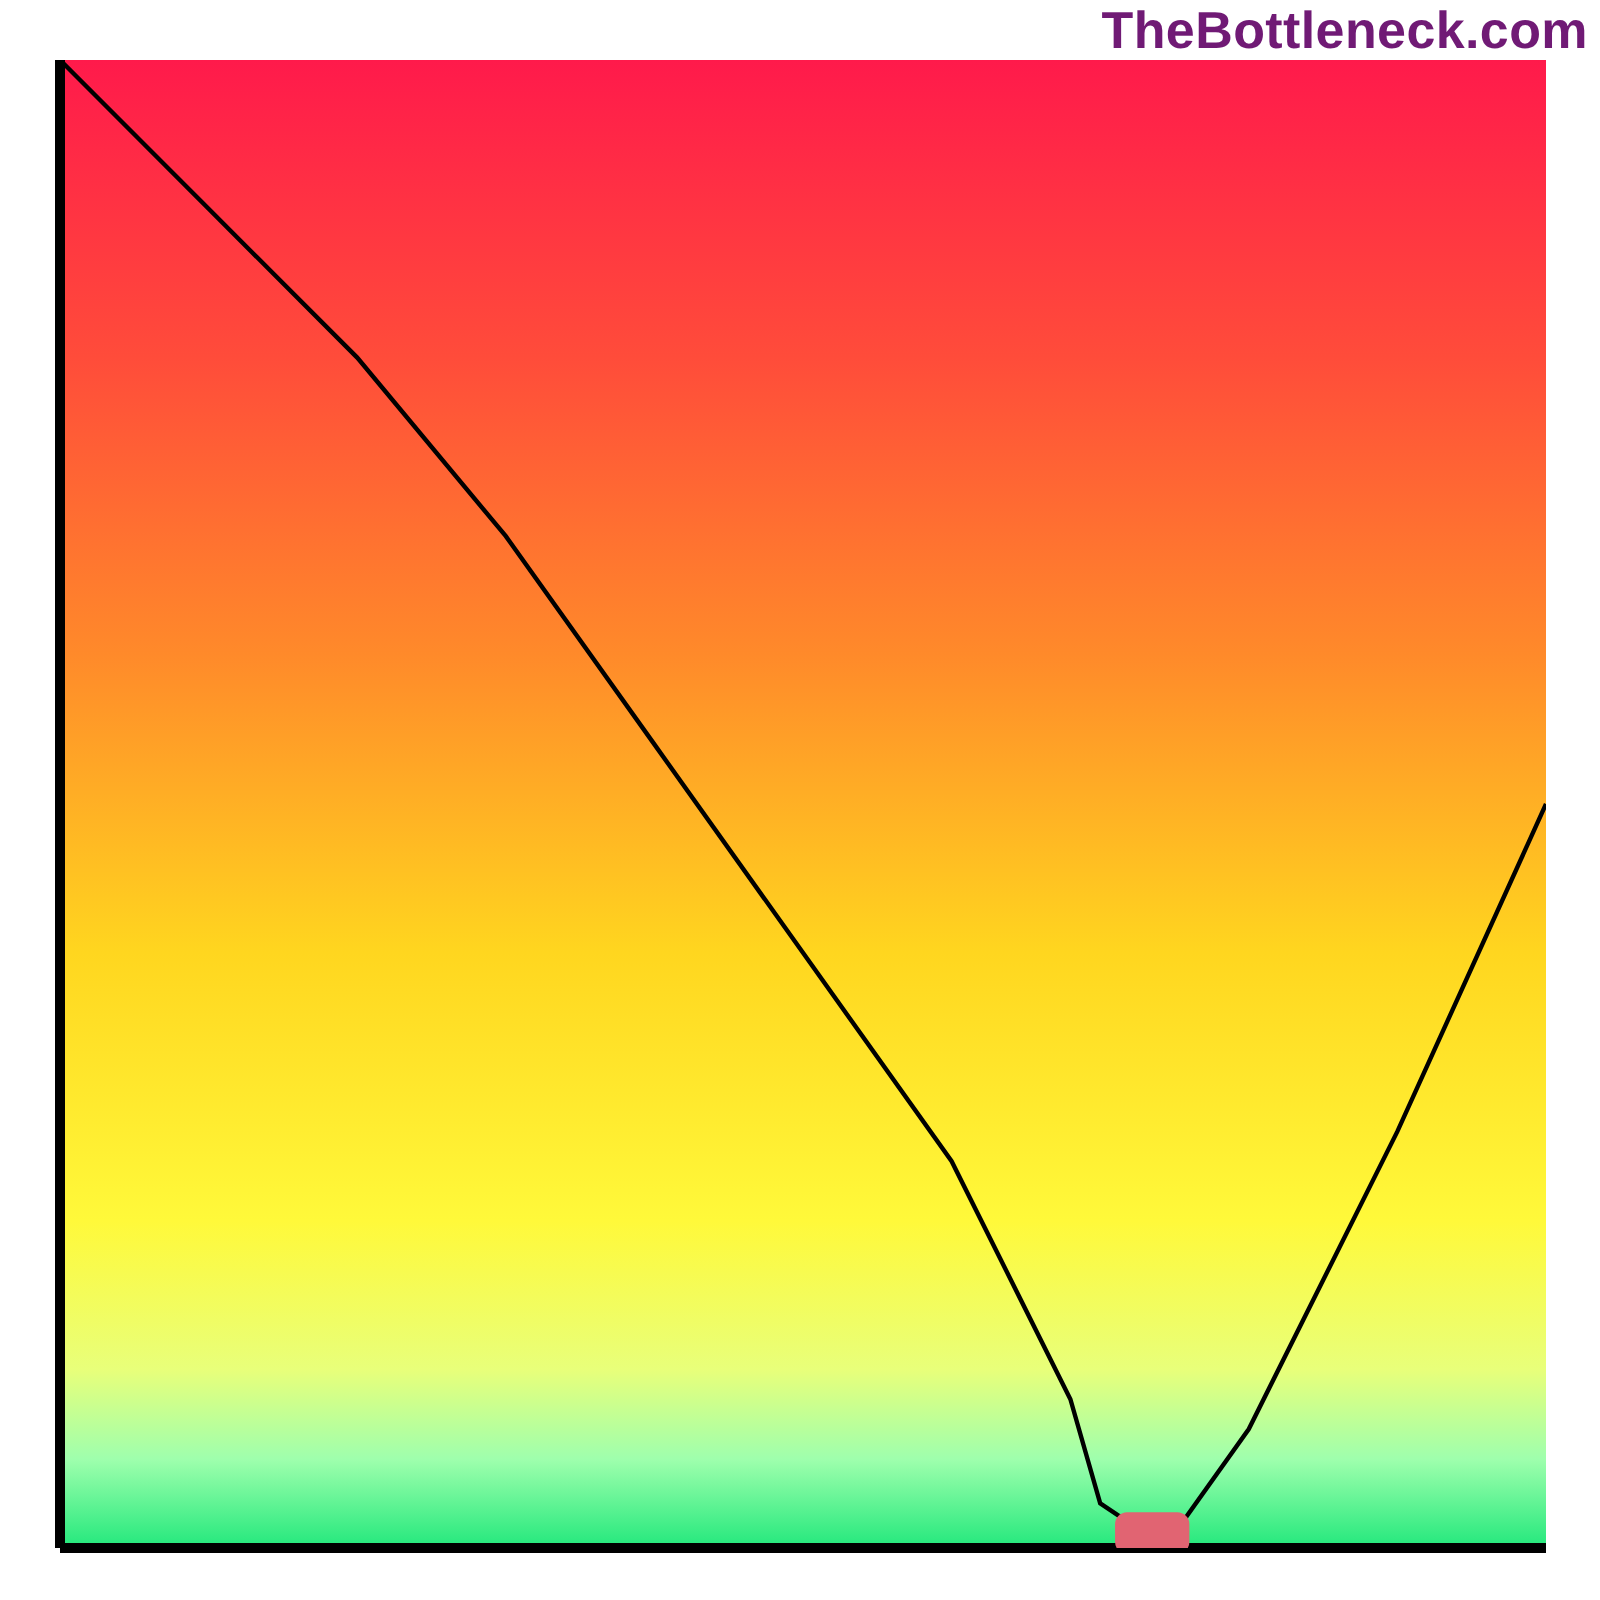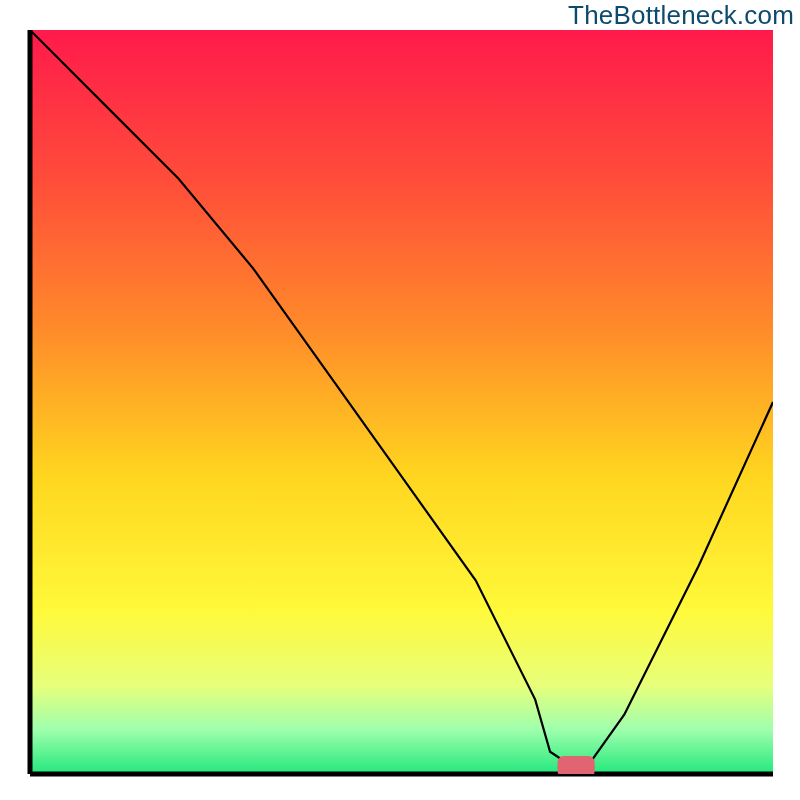--- a/index.html
+++ b/index.html
@@ -13,22 +13,22 @@
   .frame {
     position: relative;
     width: 800px;
     height: 800px;
   }
   .watermark {
     position: absolute;
     top: 0px;
     right: 6px;
     font-size: 26px;
-    font-weight: 400;
-    color: #0c4a6e;
+    font-weight: 700;
+    color: #701a75;
     letter-spacing: 0.2px;
     text-align: right;
   }
   svg {
     display: block;
   }
 </style>
 </head>
 <body>
 

